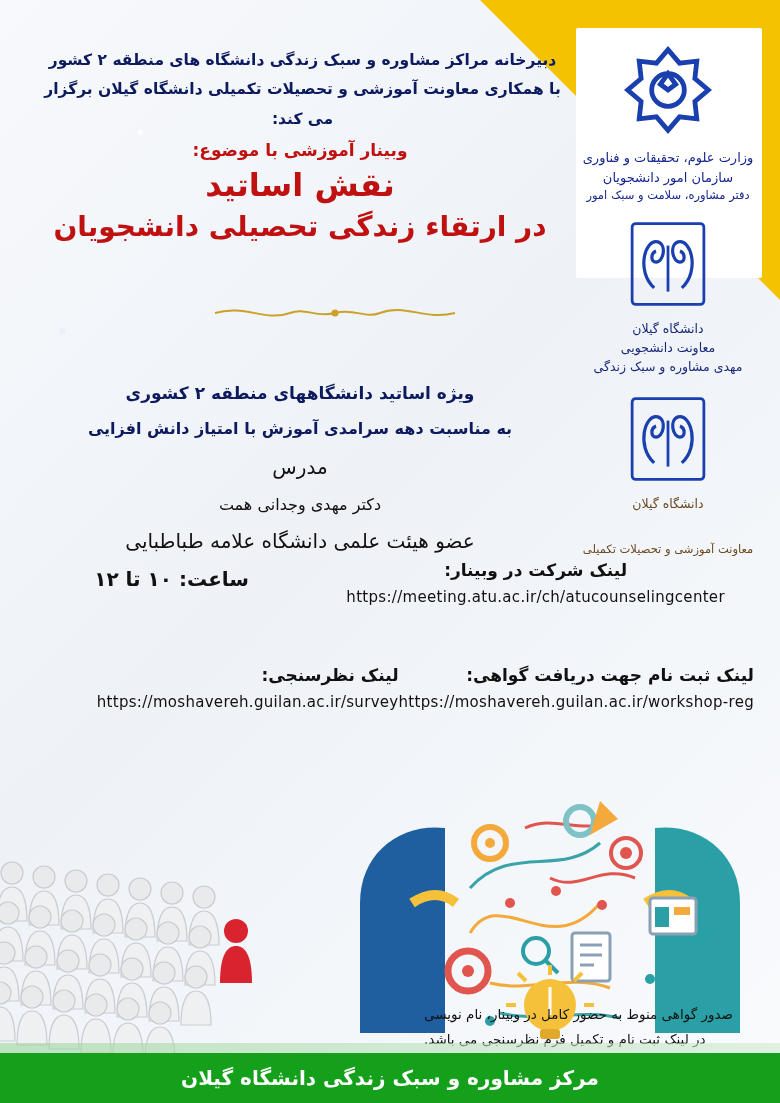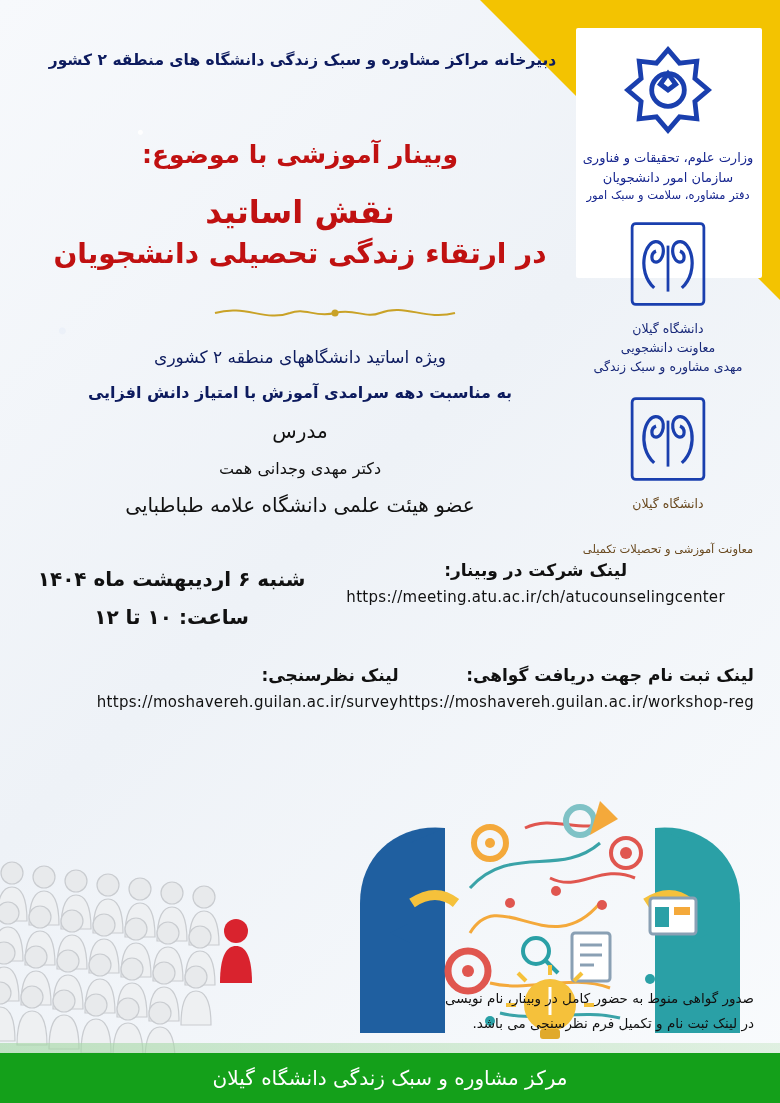--- a/index.html
+++ b/index.html
@@ -37,21 +37,21 @@
     width:186px;height:250px;background:#ffffff;
     z-index:2;border-radius:2px;
   }
   .bottom-bar{
     position:absolute;left:0;right:0;bottom:0;height:50px;
     background:#14a01a;
     display:flex;align-items:center;justify-content:center;
     z-index:6;
   }
   .bottom-bar span{
-    color:#fff;font-size:20px;font-weight:normal;letter-spacing:.2px;
+    color:#fff;font-size:20px;font-weight:bold;letter-spacing:.2px;
   }
   .bottom-bar:before{
     content:"";position:absolute;top:-10px;left:0;right:0;height:10px;
     background:linear-gradient(90deg,#9ed69f,#cfe9cf);
     opacity:.6;
   }
 
   
   .logo-col{
     position:absolute;top:42px;right:22px;width:180px;
@@ -69,33 +69,33 @@
   .head{
     position:absolute;top:46px;right:205px;left:30px;
     z-index:4;text-align:center;
   }
   .head .l1,.head .l2{
     font-size:15.5px;font-weight:bold;color:#0d1b5e;line-height:1.9;
   }
   .title-block{
     position:absolute;top:140px;right:200px;left:20px;z-index:4;text-align:center;
   }
-  .t-sub{font-size:25px;font-weight:bold;color:#c01111;margin-bottom:22px;}
+  .t-sub{font-size:17px;font-weight:bold;color:#c01111;margin-bottom:4px;}
   .t-main1{font-size:32px;font-weight:bold;color:#c01111;line-height:1.35;}
   .t-main2{font-size:28px;font-weight:bold;color:#c01111;line-height:1.4;}
 
   .divider{
     position:absolute;top:300px;left:120px;right:230px;height:26px;z-index:4;
     display:flex;align-items:center;justify-content:center;color:#c9a227;font-size:22px;
   }
 
   .mid{
     position:absolute;top:340px;right:210px;left:30px;z-index:4;text-align:center;
   }
-  .mid .m1{font-size:17px;color:#0d1b5e;font-weight:normal;line-height:2.1;}
+  .mid .m1{font-size:17px;color:#0d1b5e;font-weight:bold;line-height:2.1;margin-top:36px;}
   .mid .m2{font-size:16px;color:#0d1b5e;font-weight:bold;line-height:2.1;}
   .mid .m3{font-size:20px;color:#111;line-height:2.2;}
   .mid .m4{font-size:16px;color:#111;line-height:2.0;}
   .mid .m5{font-size:20px;color:#111;line-height:2.0;}
 
   
   .links{
     position:absolute;top:560px;left:0;right:0;z-index:4;
     display:flex;flex-direction:row;padding:0 26px;
   }
@@ -104,22 +104,22 @@
   .lab{font-size:17px;color:#111;margin-bottom:8px;font-weight:bold;}
   .url{font-size:15px;color:#111;direction:ltr;unicode-bidi:plaintext;letter-spacing:.3px;}
   .dateline{font-size:20px;font-weight:bold;color:#111;line-height:1.9;}
 
   .links2{
     position:absolute;top:665px;left:0;right:0;z-index:4;
     display:flex;flex-direction:row;padding:0 26px;
   }
 
   .note{
-    position:absolute;bottom:66px;right:26px;width:330px;z-index:6;
-    font-size:13.5px;color:#111;line-height:1.9;text-align:right;
+    position:absolute;bottom:50px;right:26px;width:330px;z-index:6;
+    font-size:13.5px;color:#111;line-height:1.9;text-align:left;
   }
 
   
   .crowd{position:absolute;left:0;bottom:50px;width:330px;height:300px;z-index:2;}
 
   
   .heads{position:absolute;right:30px;bottom:50px;width:400px;height:270px;z-index:2;}
 </style>
 </head>
 <body>
@@ -164,20 +164,21 @@
         <path d="M60 76 C80 58 70 22 56 26 C46 29 50 48 58 48 C64 48 64 38 58 36" fill="none" stroke="#1a3fae" stroke-width="3.5"></path>
         <path d="M45 30 L45 80" stroke="#1a3fae" stroke-width="3"></path>
       </svg>
     </div>
     <div class="logo-caption brown">دانشگاه گیلان</div>
     <div class="logo-caption brown seal-sub">معاونت آموزشی و تحصیلات تکمیلی</div>
   </div>
 
   <div class="head">
     <div class="l1">دبیرخانه مراکز مشاوره و سبک زندگی دانشگاه های منطقه ۲ کشور</div>
+    <div class="l2">با همکاری معاونت آموزشی و تحصیلات تکمیلی دانشگاه گیلان برگزار می کند:</div>
   </div>
 
   <div class="title-block">
     <div class="t-sub">وبینار آموزشی با موضوع:</div>
     <div class="t-main1">نقش اساتید</div>
     <div class="t-main2">در ارتقاء زندگی تحصیلی دانشجویان</div>
   </div>
 
   <div class="divider">
     <svg width="260" height="22" viewBox="0 0 260 22">
@@ -193,21 +194,20 @@
     <div class="m4">دکتر مهدی وجدانی همت</div>
     <div class="m5">عضو هیئت علمی دانشگاه علامه طباطبایی</div>
   </div>
 
   <div class="links">
     <div class="col-left">
       <div class="lab">لینک شرکت در وبینار:</div>
       <div class="url">https://meeting.atu.ac.ir/ch/atucounselingcenter</div>
     </div>
     <div class="col-right">
-      <div class="dateline">شنبه ۶ اردیبهشت ماه ۱۴۰۴</div>
       <div class="dateline">ساعت: ۱۰ تا ۱۲</div>
     </div>
   </div>
 
   <div class="links2">
     <div class="col-left">
       <div class="lab">لینک ثبت نام جهت دریافت گواهی:</div>
       <div class="url">https://moshavereh.guilan.ac.ir/workshop-reg</div>
     </div>
     <div class="col-right">

